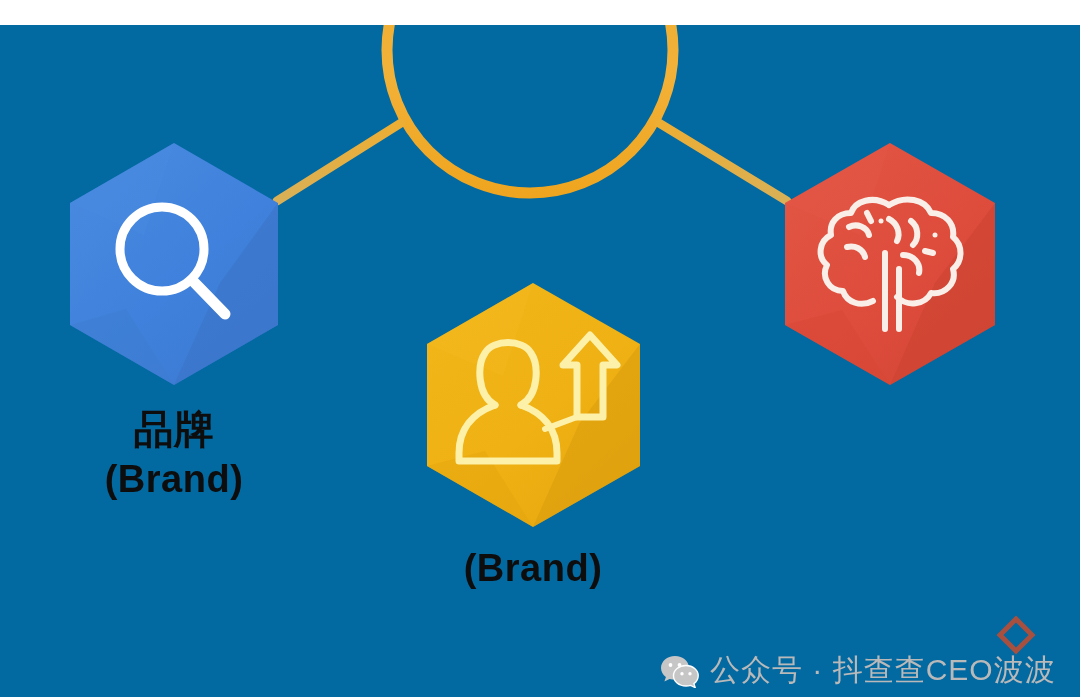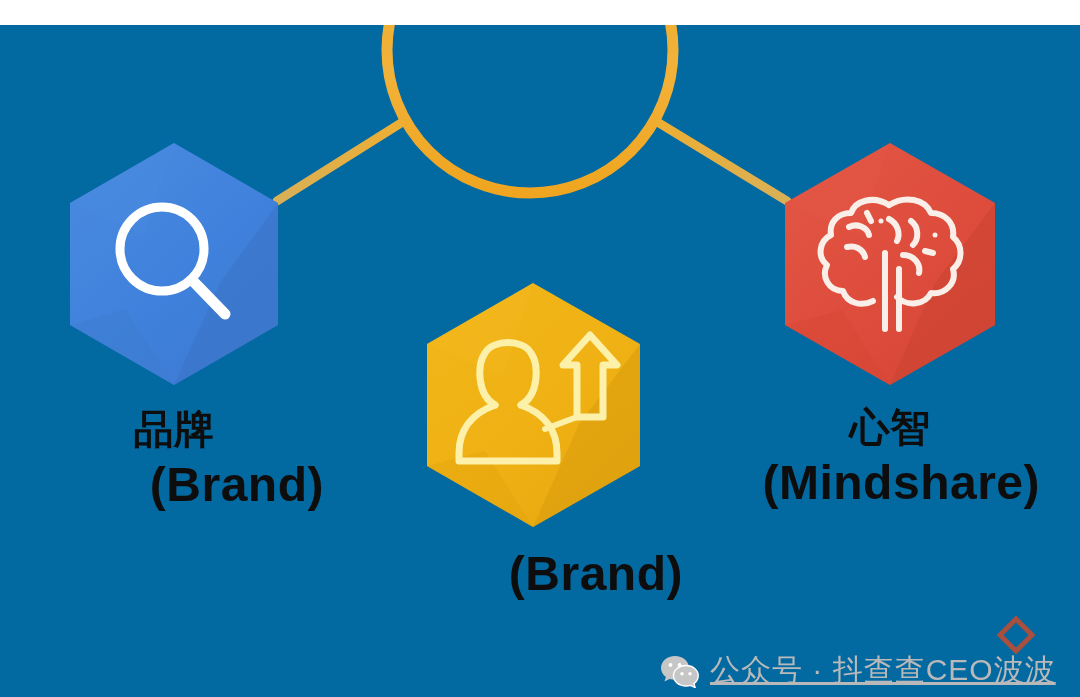--- a/index.html
+++ b/index.html
@@ -85,25 +85,24 @@
     letter-spacing: 0.5px;
   }
   .label .cn {
     display: block;
     font-size: 40px;
     font-weight: 700;
     white-space: nowrap;
   }
   .label .en {
     display: block;
-    font-size: 48px;
+    font-size: 38px;
     font-weight: 700;
     white-space: nowrap;
     margin-top: 2px;
-    text-align: right;
   }
 
   .label-brand {
     left: 24px;
     top: 380px;
     width: 300px;
   }
   .label-lead {
     left: 383px;
     top: 518px;
@@ -123,21 +122,20 @@
     display: flex;
     align-items: center;
     gap: 10px;
   }
   #footer-text {
     font-size: 30px;
     color: #b9b9b9;
     font-weight: 400;
     white-space: nowrap;
     letter-spacing: 1px;
-    text-decoration: underline;
   }
   .wechat-icon {
     display: block;
     flex: 0 0 auto;
   }
   #diamond-mark {
     position: absolute;
     left: 996px;
     top: 590px;
   }
@@ -271,24 +269,20 @@
           <path d="M 126 78 C 134 84 134 96 128 102"></path>
           <path d="M 118 112 C 128 112 136 120 134 130"></path>
           <path d="M 140 108 L 148 110"></path>
 
           <circle cx="96" cy="78" r="2.5" fill="#FAEFE8" stroke="none"></circle>
           <circle cx="150" cy="92" r="2.5" fill="#FAEFE8" stroke="none"></circle>
         </g>
       </svg>
     </div>
   </div>
-  <div class="label label-mindshare">
-    <span class="cn">心智</span>
-    <span class="en">(Mindshare)</span>
-  </div>
 
   <svg id="diamond-mark" width="40" height="40" viewBox="0 0 40 40">
     <polygon points="20,4 36,20 20,36 4,20" fill="none" stroke="#A8503F" stroke-width="5"></polygon>
   </svg>
 
   <div id="footer">
     <svg class="wechat-icon" width="40" height="34" viewBox="0 0 40 34">
 
       <path d="M 15 2 C 7 2 1 7.5 1 14 C 1 17.6 2.9 20.8 5.9 22.9 L 4.4 27.4 L 9.6 24.9
                C 11.3 25.4 13.1 25.6 15 25.6 C 23 25.6 29 20.2 29 13.8 C 29 7.4 23 2 15 2 Z" fill="#C6C6C6"></path>

